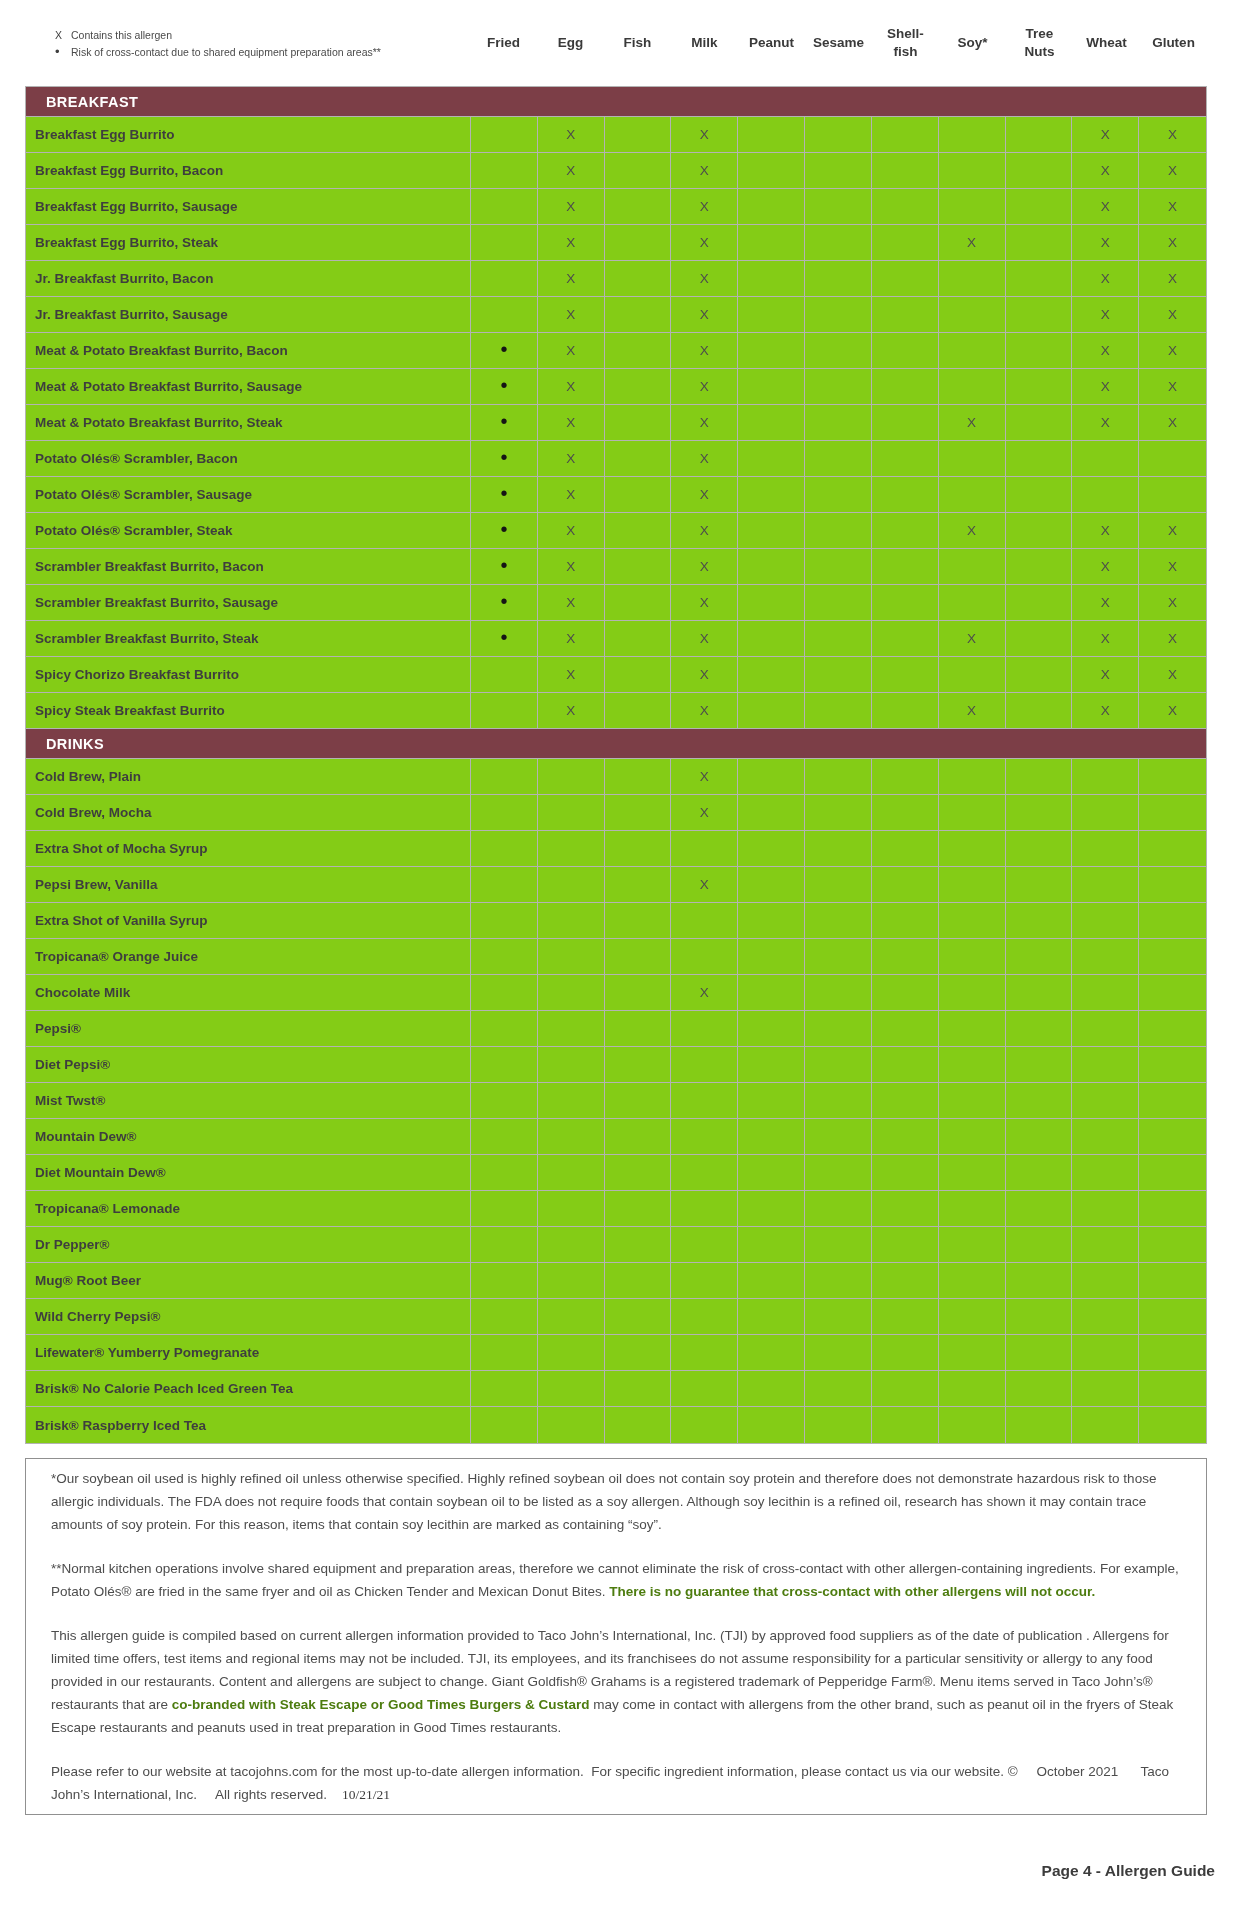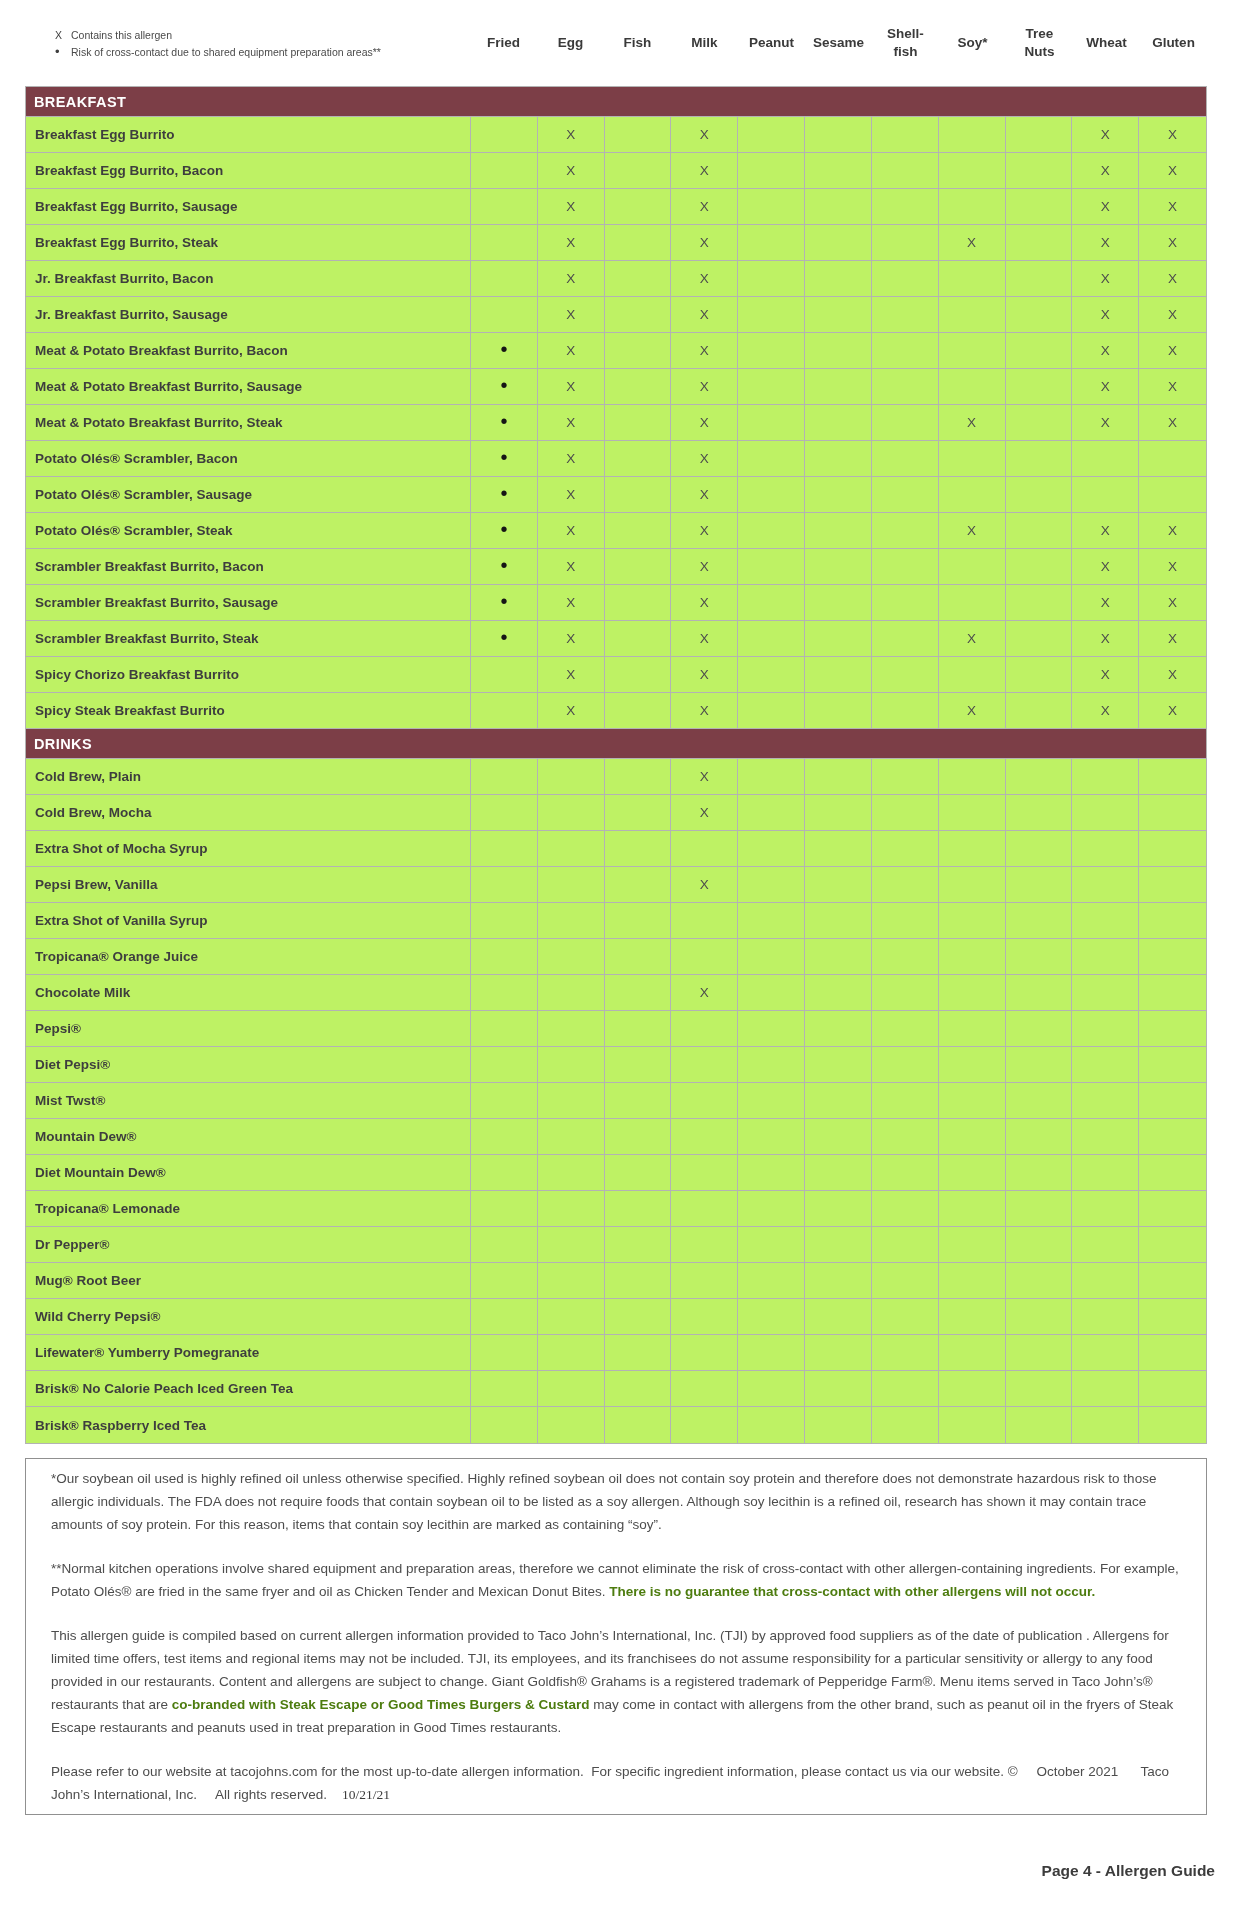--- a/index.html
+++ b/index.html
@@ -27,26 +27,26 @@
   }
 
   
   .allergen-table{
     position:absolute;left:25px;top:86px;width:1182px;
     border:1px solid var(--border);
   }
   .section-band{
     height:30px;background:var(--maroon);color:#ffffff;
     font-size:14.5px;font-weight:700;letter-spacing:.4px;
-    display:flex;align-items:center;padding-left:8px;
+    display:flex;align-items:center;padding-left:20px;
     border-bottom:1px solid var(--border);
   }
   .t-row{
     display:grid;grid-template-columns:445px repeat(11,1fr);
-    height:36px;border-bottom:1px solid var(--border);background:#bef264;
+    height:36px;border-bottom:1px solid var(--border);background:#84cc16;
   }
   .t-row:last-child{border-bottom:none;}
   .cell{border-right:1px solid var(--border);display:flex;align-items:center;}
   .cell:last-child{border-right:none;}
   .name-cell{padding-left:9px;font-size:13.5px;font-weight:700;color:var(--ink);}
   .mark-cell{justify-content:center;font-size:13.5px;color:var(--mark);}
   .mark-cell.dot{font-size:20px;color:#151515;line-height:1;padding-bottom:3px;}
 
   
   .footnotes{

